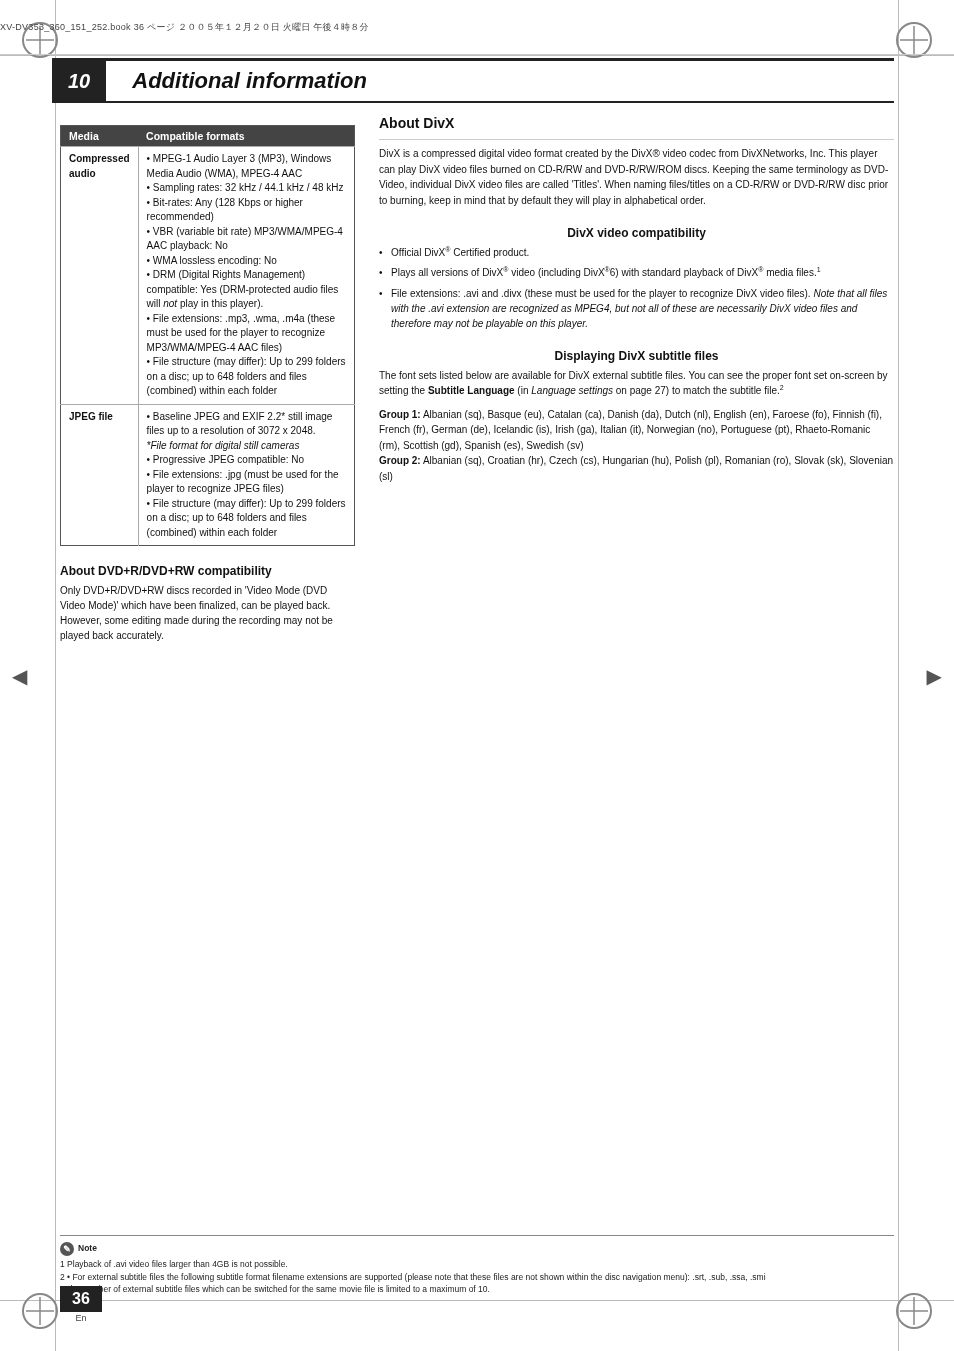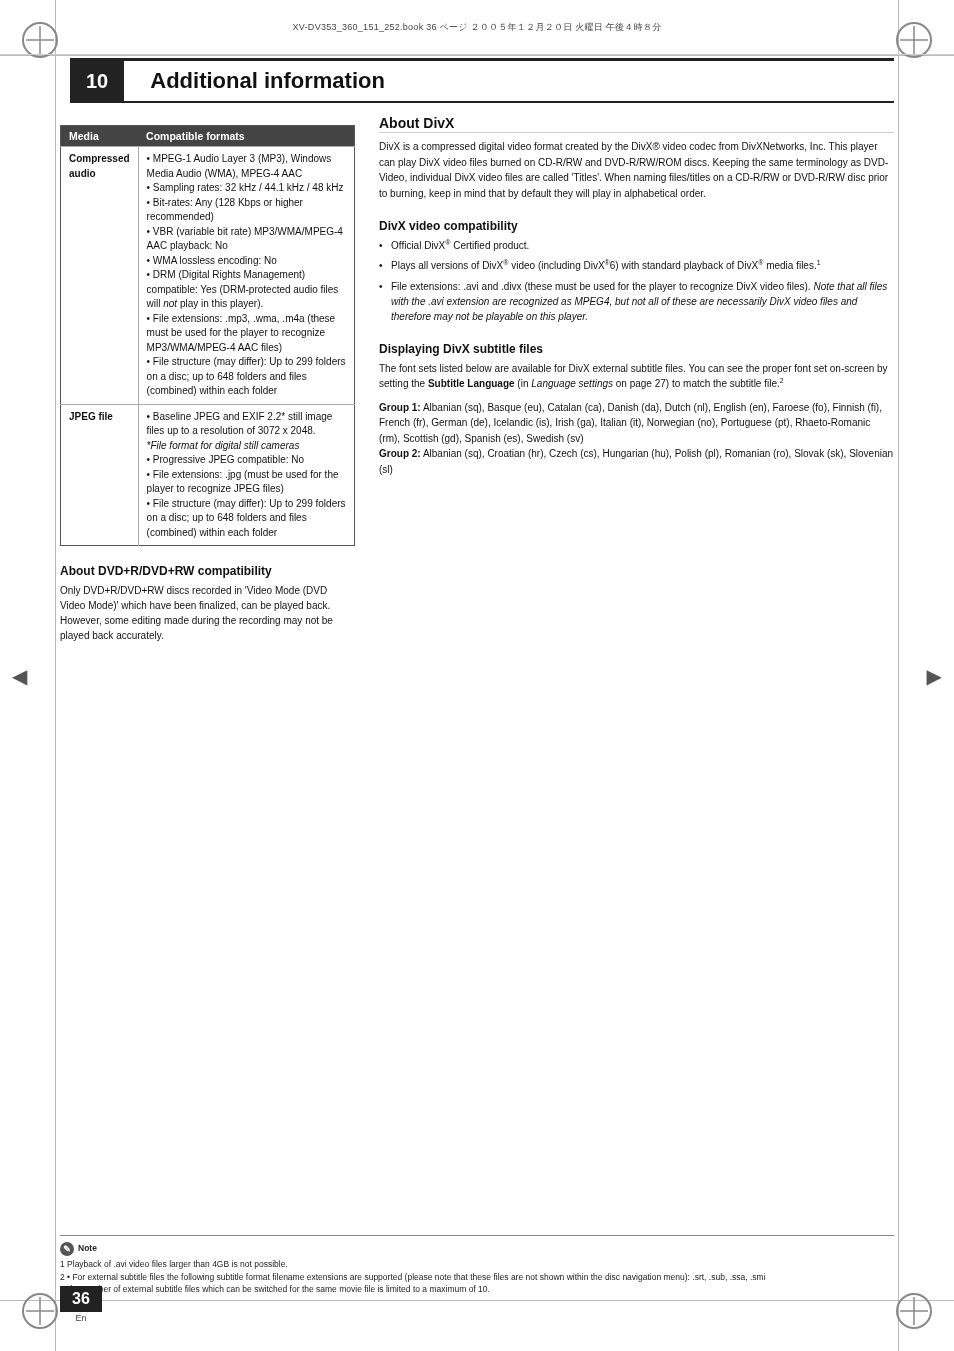--- a/index.html
+++ b/index.html
@@ -29,41 +29,41 @@
     .corner-bl { bottom: 10px; left: 10px; }
     .corner-br { bottom: 10px; right: 10px; }
 
     
     .top-bar {
       position: absolute;
       top: 0; left: 0; right: 0;
       height: 55px;
       display: flex;
       align-items: center;
-      justify-content: center;
       font-size: 9px;
       color: #444;
       border-bottom: 1px solid #ccc;
     }
     .top-bar-text {
       letter-spacing: 0.03em;
     }
 
     
     .chapter-header {
       position: absolute;
       top: 58px;
-      left: 70px;
+      left: 52px;
       right: 60px;
       height: 45px;
       display: flex;
       align-items: center;
       background: #fff;
       border-top: 3px solid #222;
       border-bottom: 2px solid #222;
+      font-style: italic;
     }
     .chapter-num {
       background: #222;
       color: #fff;
       font-size: 20px;
       font-weight: bold;
       padding: 4px 16px;
       height: 100%;
       display: flex;
       align-items: center;
@@ -144,27 +144,28 @@
       flex: 1;
     }
     .right-section {
       margin-bottom: 18px;
     }
     .right-section-title {
       font-size: 14px;
       font-weight: bold;
       margin-bottom: 6px;
       border-bottom: 1px solid #ccc;
-      padding-bottom: 1px;
+      padding-bottom: 8px;
     }
     .right-section-subtitle {
       font-size: 12px;
       font-weight: bold;
       margin-top: 12px;
       margin-bottom: 5px;
+      text-align: center;
     }
     .right-section-body {
       font-size: 10px;
       line-height: 1.55;
     }
     em { font-style: italic; }
     strong { font-weight: bold; }
 
     
     .notes-section {

